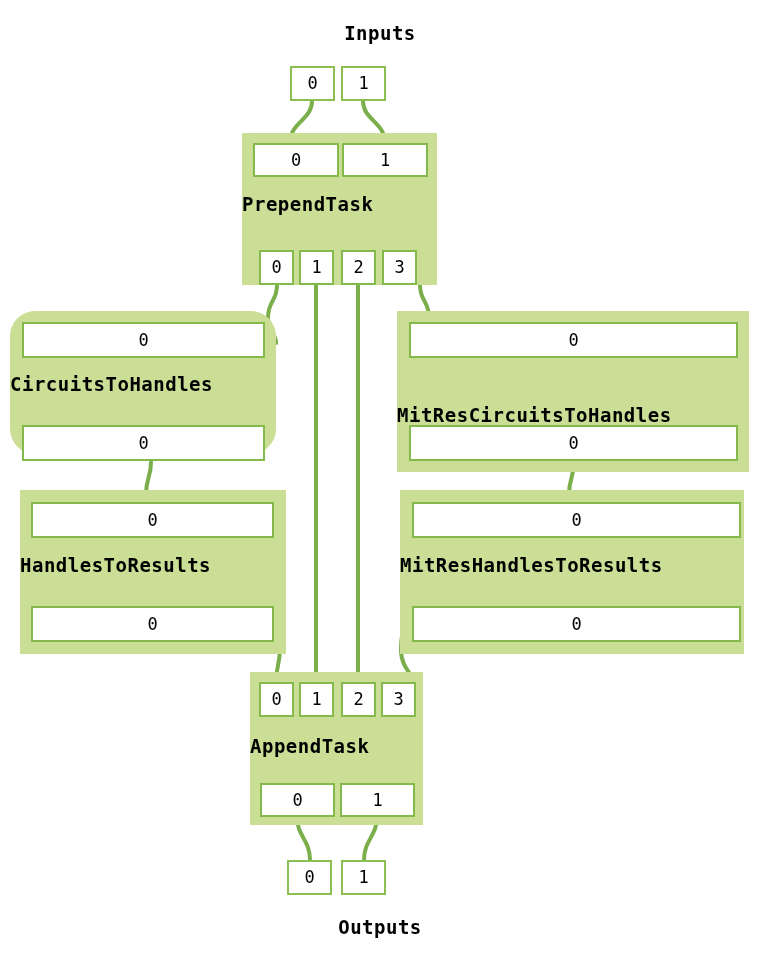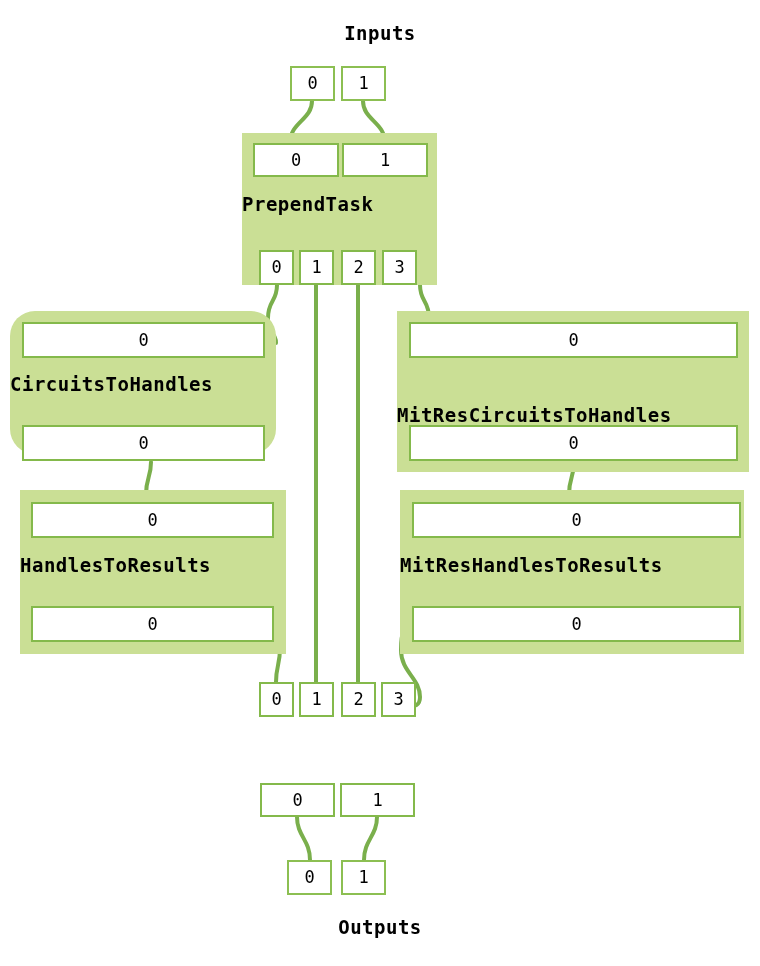--- a/index.html
+++ b/index.html
@@ -144,20 +144,23 @@
   </div>
   <div class="port" style="left:31px; top:502px; width:243px; height:36px;">0</div>
   <div class="port" style="left:31px; top:606px; width:243px; height:36px;">0</div>
 
   <div class="panel" style="left:400px; top:490px; width:344px; height:164px;">
     <div class="panel-title" style="top:64px;">MitResHandlesToResults</div>
   </div>
   <div class="port" style="left:412px; top:502px; width:329px; height:36px;">0</div>
   <div class="port" style="left:412px; top:606px; width:329px; height:36px;">0</div>
 
+  <div class="panel" style="left:250px; top:672px; width:173px; height:153px;">
+    <div class="panel-title" style="top:63px;">AppendTask</div>
+  </div>
 
   <div class="port" style="left:259px; top:682px; width:35px; height:35px;">0</div>
   <div class="port" style="left:299px; top:682px; width:35px; height:35px;">1</div>
   <div class="port" style="left:341px; top:682px; width:35px; height:35px;">2</div>
   <div class="port" style="left:381px; top:682px; width:35px; height:35px;">3</div>
 
   <div class="port" style="left:260px; top:783px; width:75px; height:34px;">0</div>
   <div class="port" style="left:340px; top:783px; width:75px; height:34px;">1</div>
 
   <div class="port free" style="left:287px; top:860px; width:45px; height:35px;">0</div>

